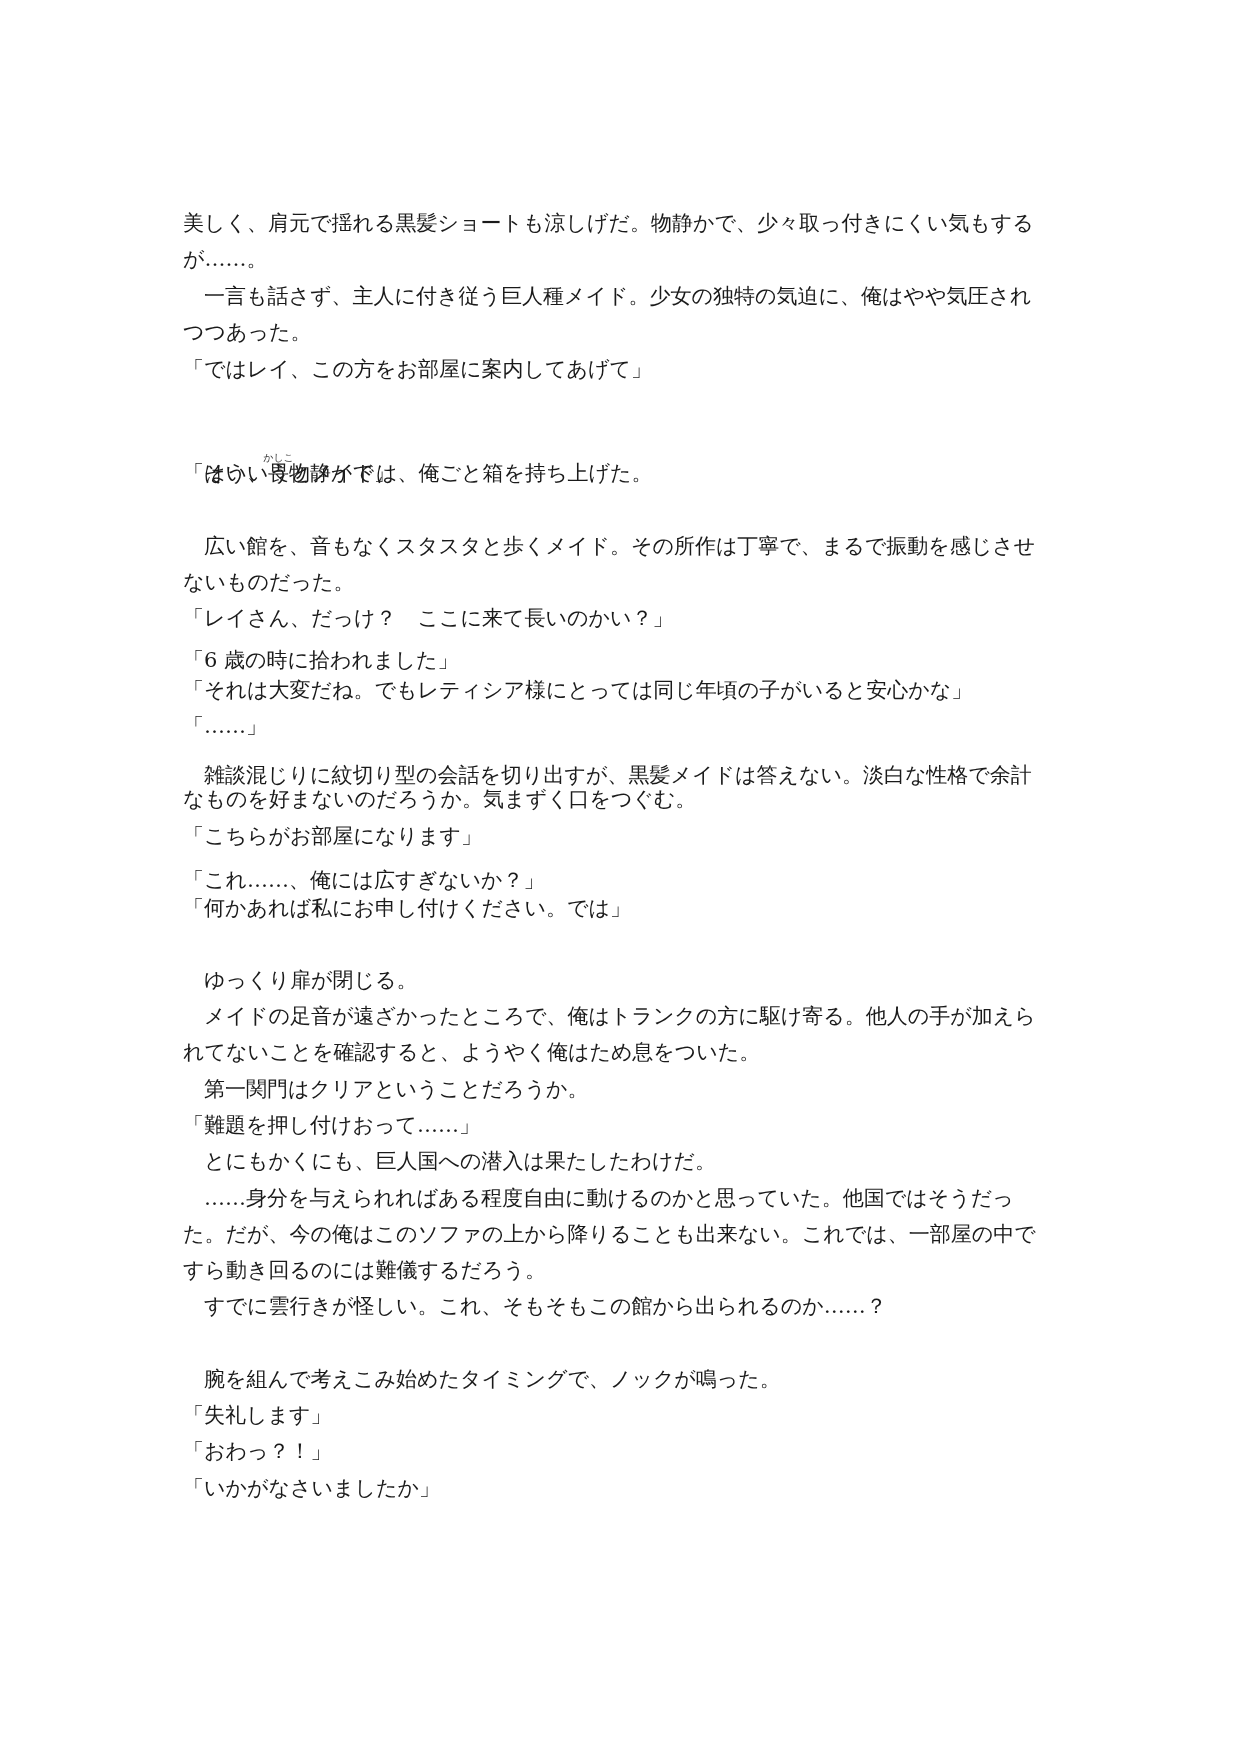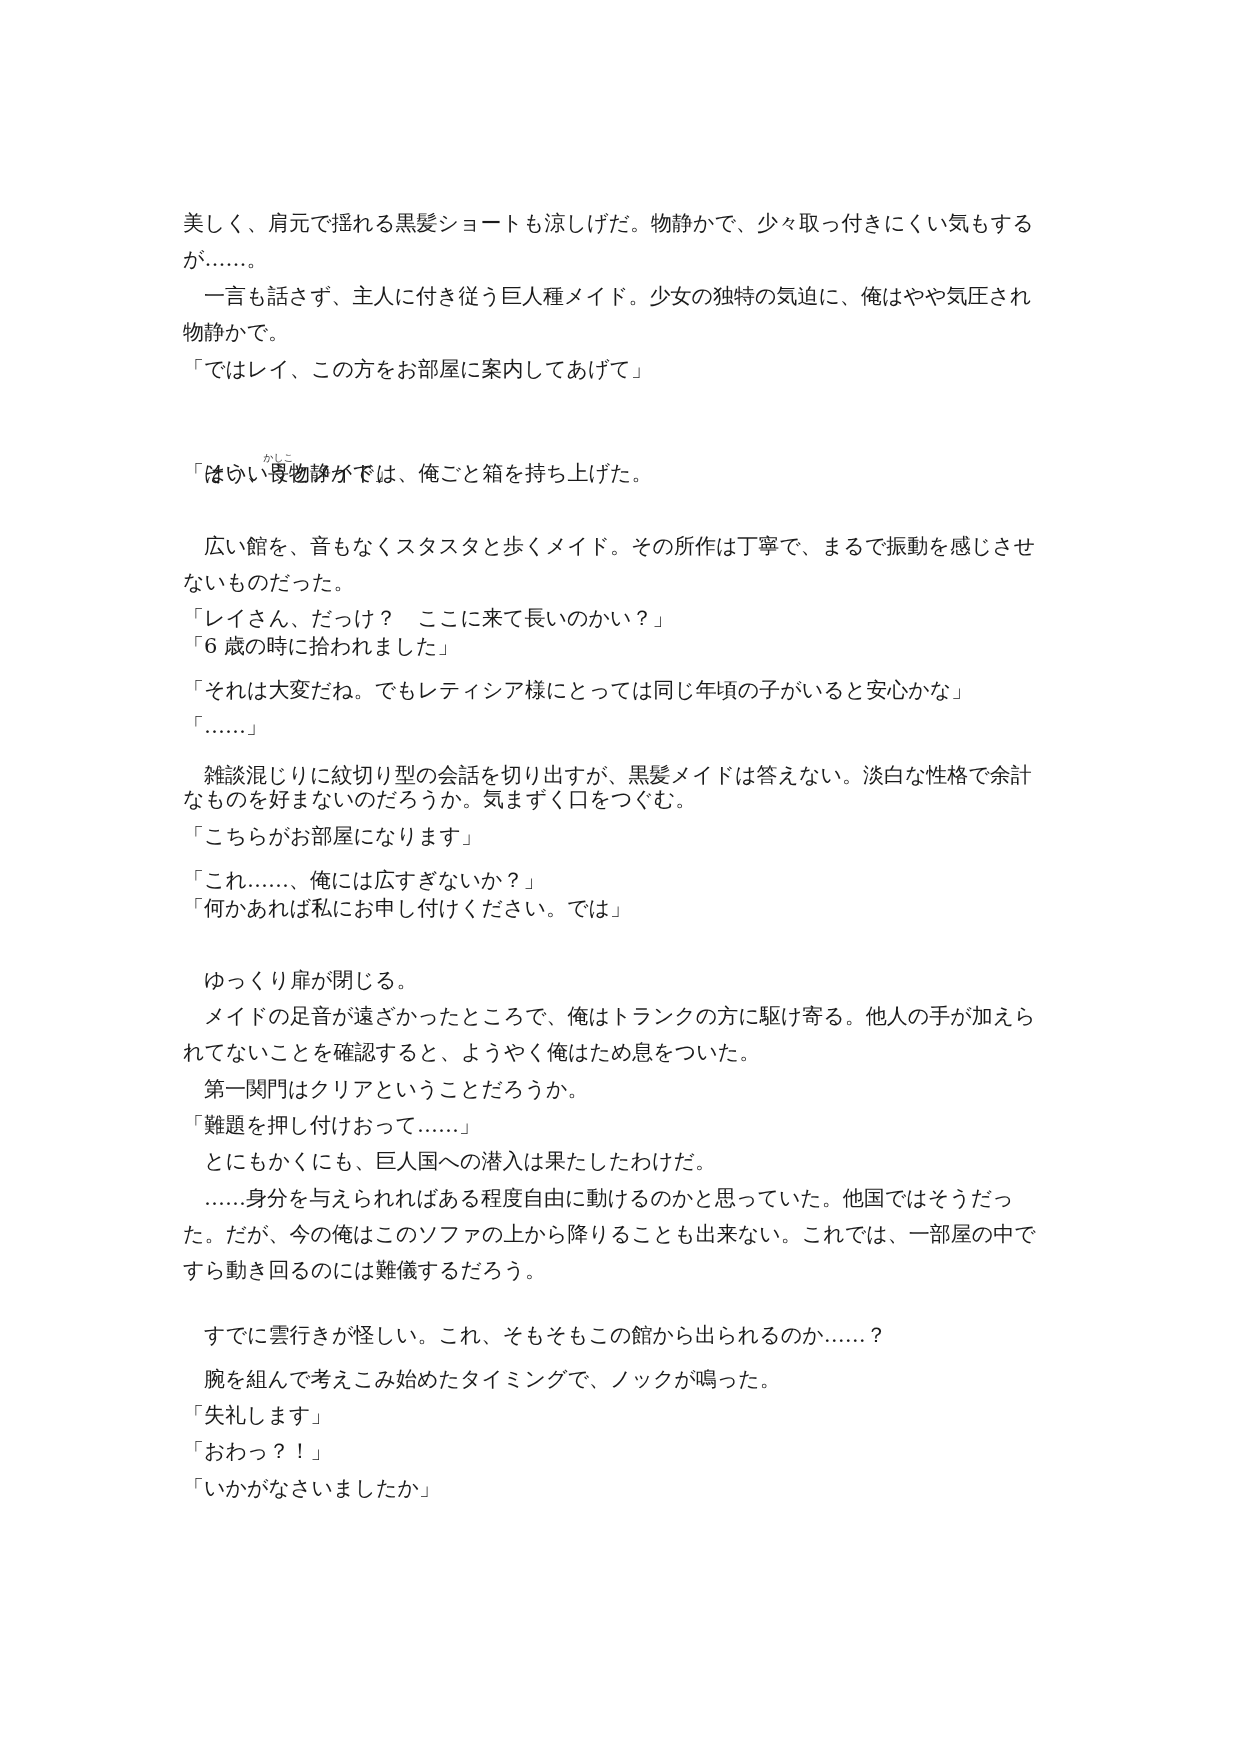--- a/index.html
+++ b/index.html
@@ -13,44 +13,44 @@
   ruby { ruby-position: over; }
   rt { font-size: 10px; color: #333; margin-top: 46px; }
 </style>
 </head>
 <body>
 
 <div class="page">
   <div class="line" style="top:208px">美しく、肩元で揺れる黒髪ショートも涼しげだ。物静かで、少々取っ付きにくい気もする</div>
   <div class="line" style="top:244px">が……。</div>
   <div class="line" style="top:281px">　一言も話さず、主人に付き従う巨人種メイド。少女の独特の気迫に、俺はやや気圧され</div>
-  <div class="line" style="top:317px">物静かで。</div>
+  <div class="line" style="top:317px">つつあった。</div>
   <div class="line" style="top:354px">「ではレイ、この方をお部屋に案内してあげて」</div>
   <div class="line" style="top:406px">
     <span>「はい、</span><ruby><span>畏</span><rt>かしこ</rt></ruby><span>物静かで」</span>
   </div>
   <div class="line" style="top:458px">　そういうとメイドは、俺ごと箱を持ち上げた。</div>
   <div class="line" style="top:531px">　広い館を、音もなくスタスタと歩くメイド。その所作は丁寧で、まるで振動を感じさせ</div>
   <div class="line" style="top:567px">ないものだった。</div>
   <div class="line" style="top:603px">「レイさん、だっけ？　ここに来て長いのかい？」</div>
-  <div class="line" style="top:631px">「6 歳の時に拾われました」</div>
+  <div class="line" style="top:645px">「6 歳の時に拾われました」</div>
   <div class="line" style="top:675px">「それは大変だね。でもレティシア様にとっては同じ年頃の子がいると安心かな」</div>
   <div class="line" style="top:711px">「……」</div>
   <div class="line" style="top:760px">　雑談混じりに紋切り型の会話を切り出すが、黒髪メイドは答えない。淡白な性格で余計</div>
   <div class="line" style="top:784px">なものを好まないのだろうか。気まずく口をつぐむ。</div>
   <div class="line" style="top:821px">「こちらがお部屋になります」</div>
   <div class="line" style="top:865px">「これ……、俺には広すぎないか？」</div>
   <div class="line" style="top:893px">「何かあれば私にお申し付けください。では」</div>
   <div class="line" style="top:965px">　ゆっくり扉が閉じる。</div>
   <div class="line" style="top:1001px">　メイドの足音が遠ざかったところで、俺はトランクの方に駆け寄る。他人の手が加えら</div>
   <div class="line" style="top:1037px">れてないことを確認すると、ようやく俺はため息をついた。</div>
   <div class="line" style="top:1074px">　第一関門はクリアということだろうか。</div>
   <div class="line" style="top:1110px">「難題を押し付けおって……」</div>
   <div class="line" style="top:1146px">　とにもかくにも、巨人国への潜入は果たしたわけだ。</div>
   <div class="line" style="top:1183px">　……身分を与えられればある程度自由に動けるのかと思っていた。他国ではそうだっ</div>
   <div class="line" style="top:1219px">た。だが、今の俺はこのソファの上から降りることも出来ない。これでは、一部屋の中で</div>
   <div class="line" style="top:1255px">すら動き回るのには難儀するだろう。</div>
-  <div class="line" style="top:1320px">　すでに雲行きが怪しい。これ、そもそもこの館から出られるのか……？</div>
+  <div class="line" style="top:1291px">　すでに雲行きが怪しい。これ、そもそもこの館から出られるのか……？</div>
   <div class="line" style="top:1364px">　腕を組んで考えこみ始めたタイミングで、ノックが鳴った。</div>
   <div class="line" style="top:1400px">「失礼します」</div>
   <div class="line" style="top:1436px">「おわっ？！」</div>
   <div class="line" style="top:1473px">「いかがなさいましたか」</div>
 </div>
 
 </body></html>

